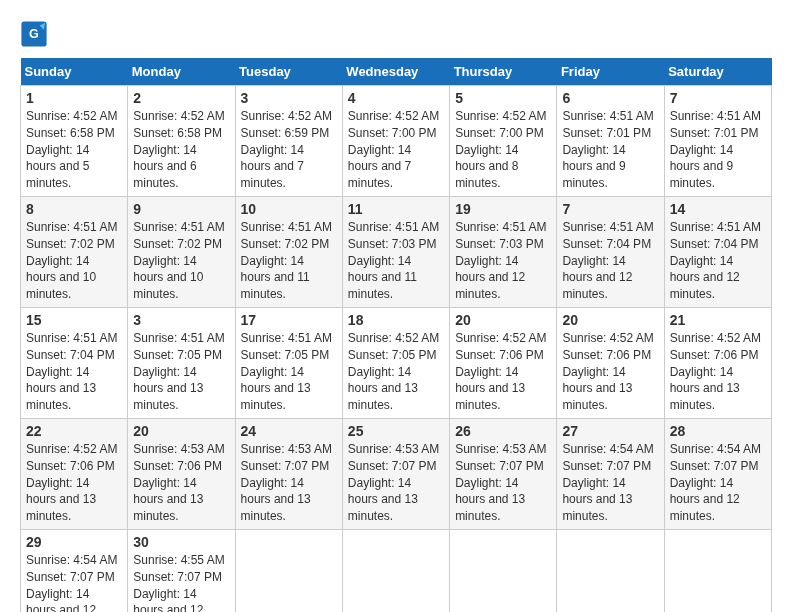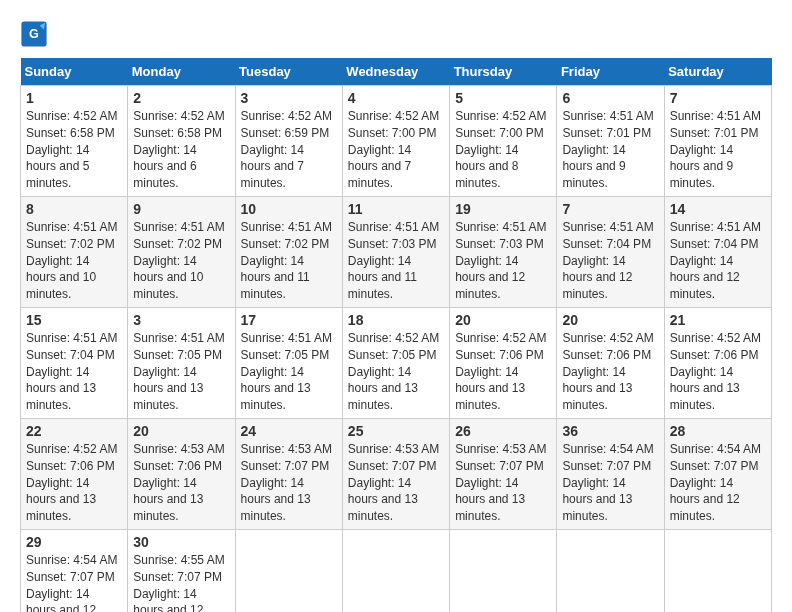--- a/index.html
+++ b/index.html
@@ -230,21 +230,21 @@
         </td>
         <td>
           <span class="day-number">25</span>
           <div class="day-info">Sunrise: 4:53 AM<br>Sunset: 7:07 PM<br>Daylight: 14 hours and 13 minutes.</div>
         </td>
         <td>
           <span class="day-number">26</span>
           <div class="day-info">Sunrise: 4:53 AM<br>Sunset: 7:07 PM<br>Daylight: 14 hours and 13 minutes.</div>
         </td>
         <td>
-          <span class="day-number">36</span>
+          <span class="day-number">27</span>
           <div class="day-info">Sunrise: 4:54 AM<br>Sunset: 7:07 PM<br>Daylight: 14 hours and 13 minutes.</div>
         </td>
         <td>
           <span class="day-number">28</span>
           <div class="day-info">Sunrise: 4:54 AM<br>Sunset: 7:07 PM<br>Daylight: 14 hours and 12 minutes.</div>
         </td>
       </tr>
       <tr>
         <td>
           <span class="day-number">29</span>

